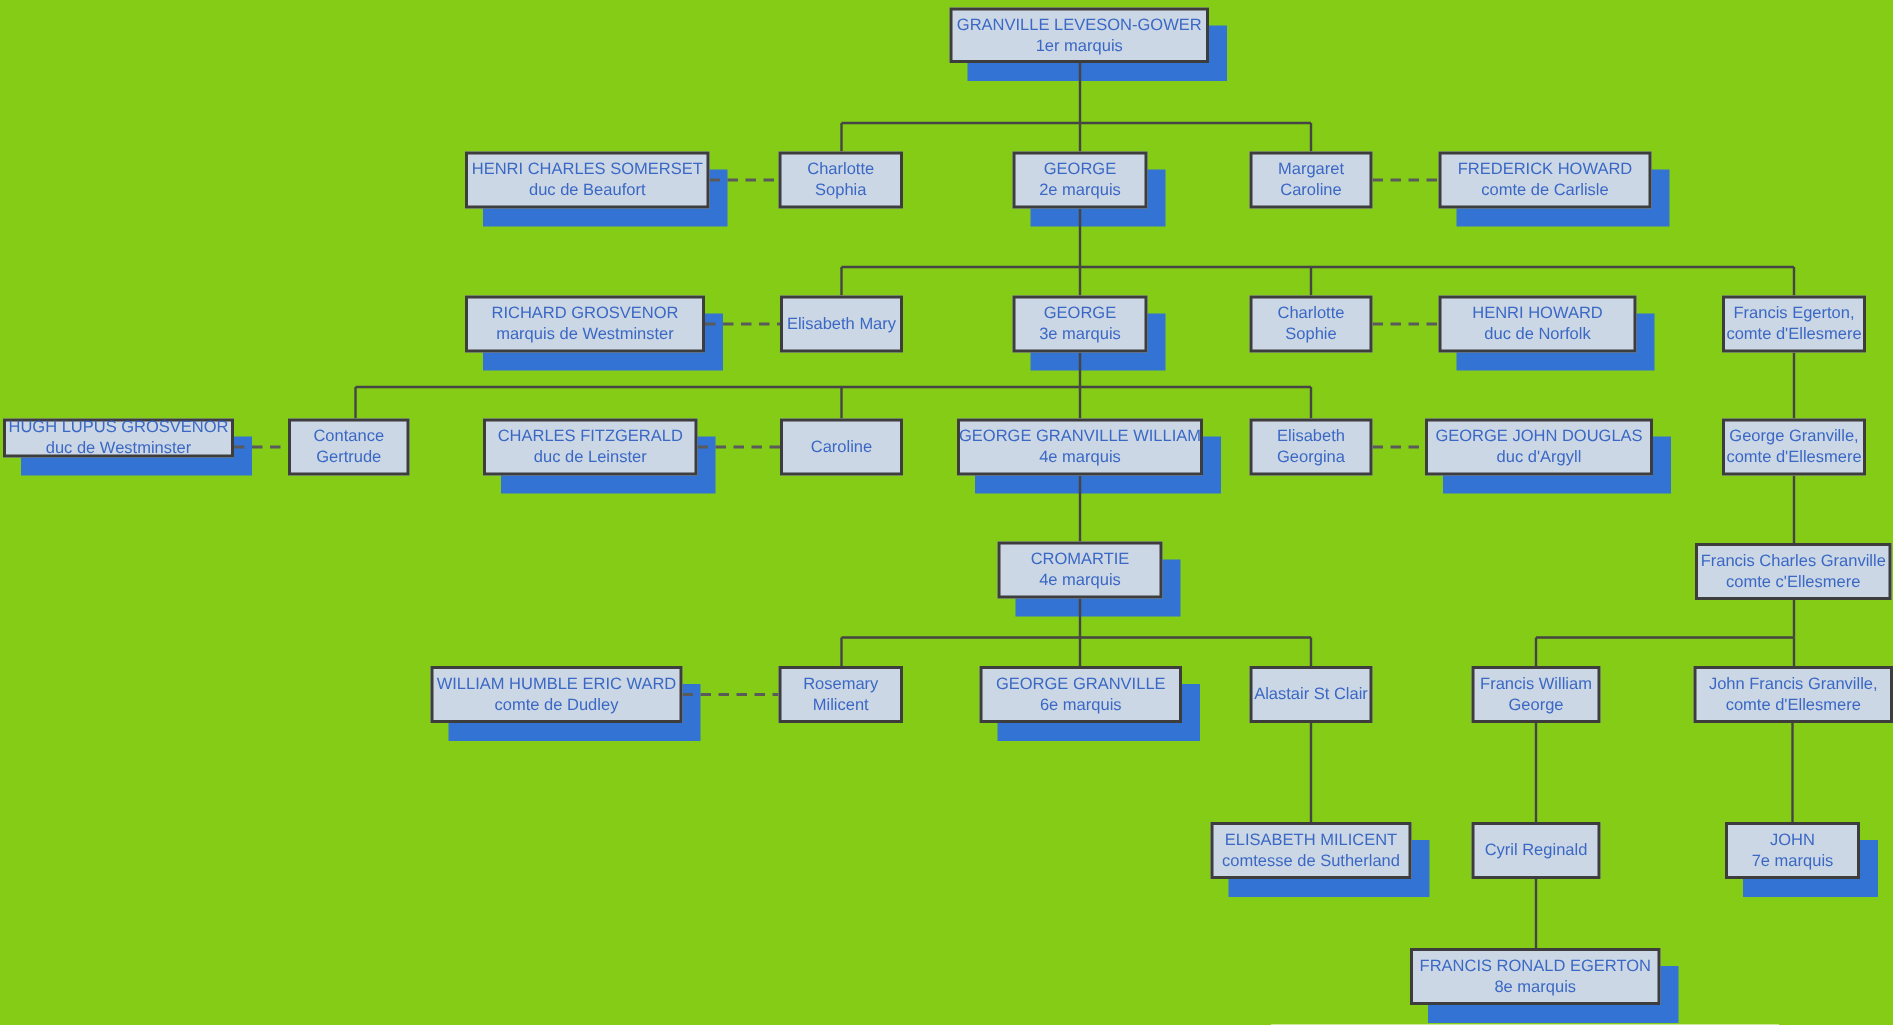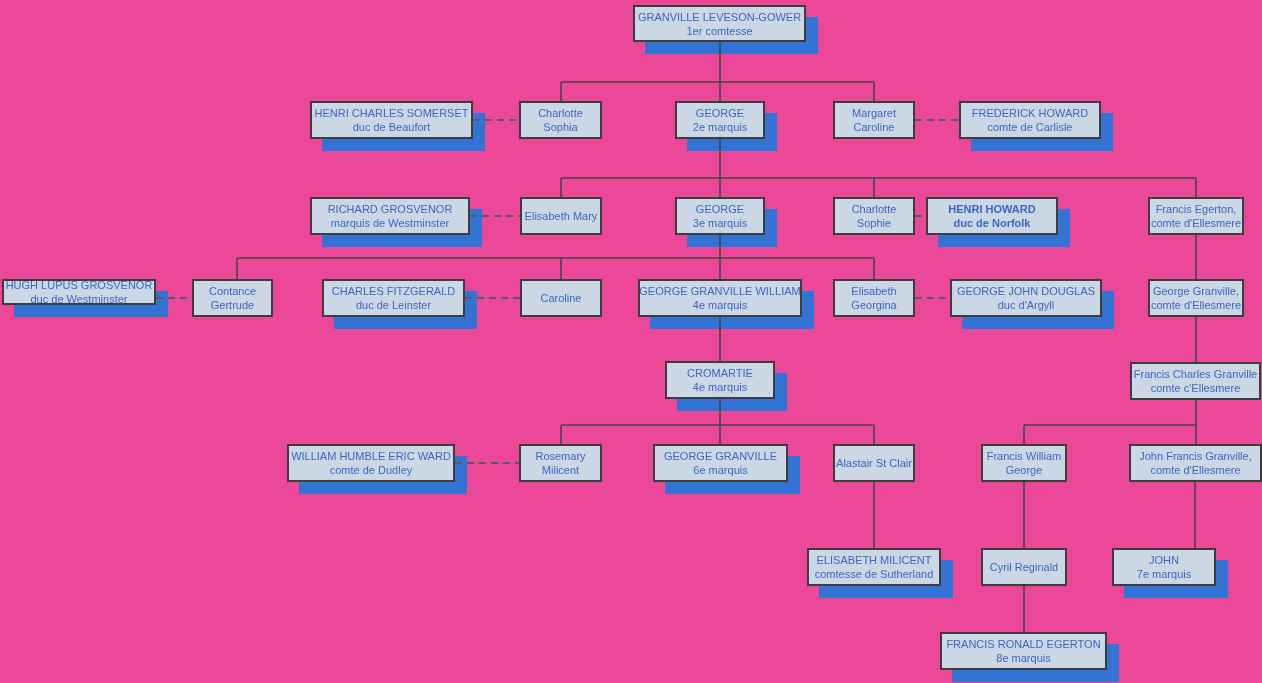--- a/index.html
+++ b/index.html
@@ -1,19 +1,19 @@
 <!DOCTYPE html>
 <html style="--box-fill: #ccd7e5; --box-border: #3d3d3d; --text-color: #3a68c4; --shadow-color: #3273d3; --line-color: #454545; --dash-color: #5a5a5a;"><head>
 <meta charset="utf-8">
 <style>
   html,body{margin:0;padding:0;background:#ffffff;}
   #canvas{
     position:relative;
     width:1262px;height:683px;
-    background:#ec4899;
+    background:#84cc16;
     overflow:hidden;
     font-family:"Liberation Sans",sans-serif;
   }
   #edges-svg{position:absolute;left:0;top:0;z-index:2;}
   .node{position:absolute;}
   .node .shadow{
     position:absolute;left:12px;top:12px;
     width:100%;height:100%;
     background:var(--shadow-color,#3273d3);
     z-index:1;
@@ -78,21 +78,21 @@
       <line x1="915" y1="216" x2="959" y2="216" class="dashed"></line>
       <line x1="156" y1="298" x2="197" y2="298" class="dashed"></line>
       <line x1="465" y1="298" x2="520" y2="298" class="dashed"></line>
       <line x1="915" y1="298" x2="950" y2="298" class="dashed"></line>
       <line x1="455" y1="463" x2="519" y2="463" class="dashed"></line>
     </svg>
 <div class="node" style="left: 633px; top: 5px; width: 173px; height: 37px;">
       <div class="shadow"></div>
       <div class="box">
         <div>GRANVILLE LEVESON-GOWER</div>
-        <div>1er comtesse</div>
+        <div>1er marquis</div>
       </div>
     </div>
     <div class="node" style="left: 310px; top: 101px; width: 163px; height: 38px;">
       <div class="shadow"></div>
       <div class="box">
         <div>HENRI CHARLES SOMERSET</div>
         <div>duc de Beaufort</div>
       </div>
     </div>
     <div class="node" style="left: 519px; top: 101px; width: 83px; height: 38px;">
@@ -139,21 +139,21 @@
         <div>GEORGE</div>
         <div>3e marquis</div>
       </div>
     </div>
     <div class="node" style="left: 833px; top: 197px; width: 82px; height: 38px;">
       <div class="box">
         <div>Charlotte</div>
         <div>Sophie</div>
       </div>
     </div>
-    <div class="node" style="left: 926px; top: 197px; width: 132px; height: 38px; font-weight: bold;">
+    <div class="node" style="left: 959px; top: 197px; width: 132px; height: 38px;">
       <div class="shadow"></div>
       <div class="box">
         <div>HENRI HOWARD</div>
         <div>duc de Norfolk</div>
       </div>
     </div>
     <div class="node" style="left: 1148px; top: 197px; width: 96px; height: 38px;">
       <div class="box">
         <div>Francis Egerton,</div>
         <div>comte d'Ellesmere</div>
@@ -265,21 +265,21 @@
       <div class="box">
         <div>ELISABETH MILICENT</div>
         <div>comtesse de Sutherland</div>
       </div>
     </div>
     <div class="node" style="left: 981px; top: 548px; width: 86px; height: 38px;">
       <div class="box">
         <div>Cyril Reginald</div>
       </div>
     </div>
-    <div class="node" style="left: 1112px; top: 548px; width: 104px; height: 38px;">
+    <div class="node" style="left: 1150px; top: 548px; width: 90px; height: 38px;">
       <div class="shadow"></div>
       <div class="box">
         <div>JOHN</div>
         <div>7e marquis</div>
       </div>
     </div>
     <div class="node" style="left: 940px; top: 632px; width: 167px; height: 38px;">
       <div class="shadow"></div>
       <div class="box">
         <div>FRANCIS RONALD EGERTON</div>

